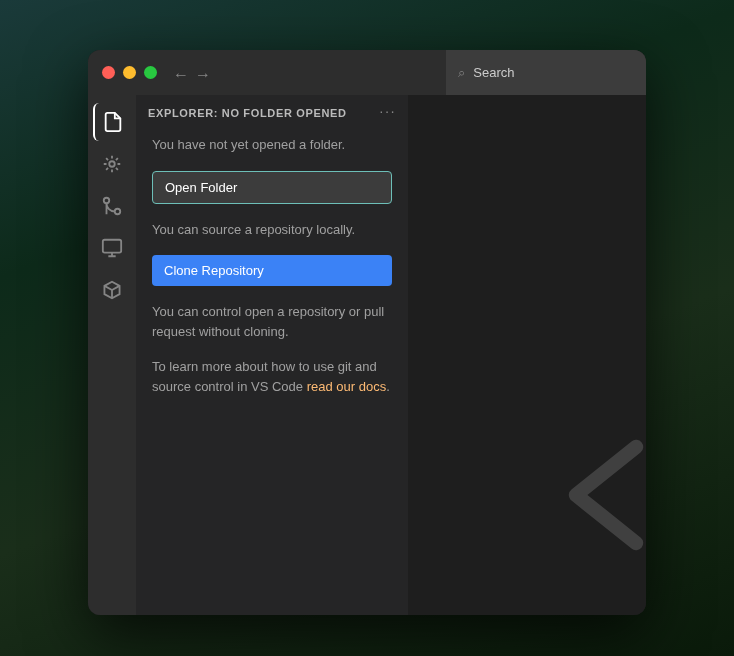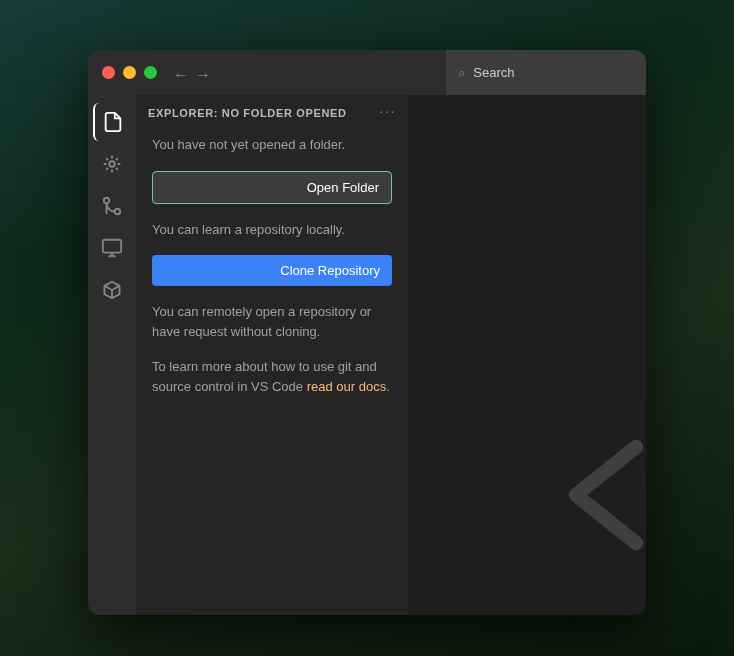--- a/index.html
+++ b/index.html
@@ -184,21 +184,21 @@
     }
 
     .btn {
       width: 100%;
       padding: 8px 12px;
       border-radius: 4px;
       border: none;
       font-size: 13px;
       font-weight: 500;
       cursor: pointer;
-      text-align: right;
+      text-align: left;
     }
 
     .btn-primary {
       background: #3c3c3c;
       color: #ffffff;
       border: 1.5px solid #6dbfb8;
     }
 
     .btn-secondary {
       background: #3b82f6;
@@ -297,25 +297,25 @@
       <div class="sidebar-header">
         <span class="sidebar-title">EXPLORER: NO FOLDER OPENED</span>
         <span class="sidebar-menu-icon">···</span>
       </div>
 
       <div class="sidebar-content">
         <span class="description-text">You have not yet opened a folder.</span>
 
         <button class="btn btn-primary">Open Folder</button>
 
-        <span class="description-text">You can learn a repository locally.</span>
+        <span class="description-text">You can source a repository locally.</span>
 
         <button class="btn btn-secondary">Clone Repository</button>
 
-        <span class="description-text">You can remotely open a repository or have request without cloning.</span>
+        <span class="description-text">You can control open a repository or pull request without cloning.</span>
 
 
         <span class="description-text">
           <span>To learn more about how to use git and source control in VS Code </span><a href="#" class="link-text">read our docs</a><span>.</span>
         </span>
       </div>
     </div>
 
     <div class="editor-area">
       <div class="vscode-watermark">

